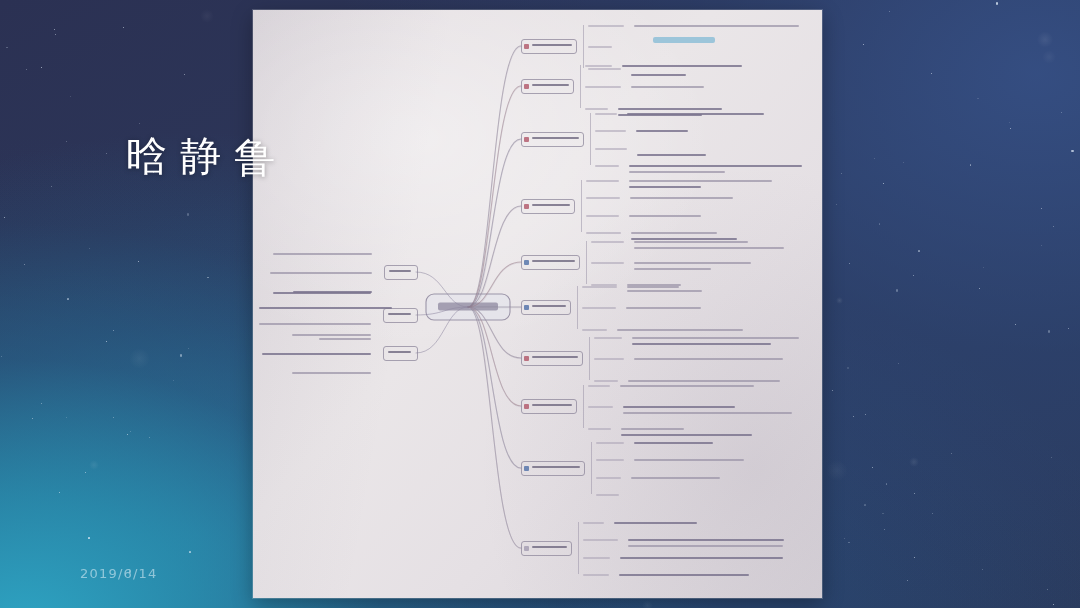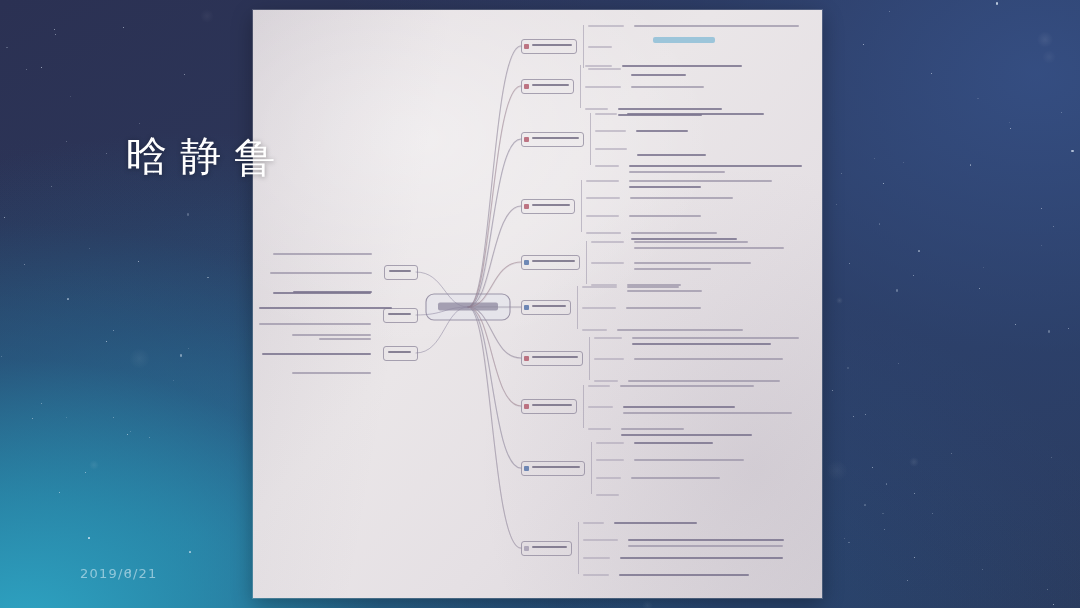--- a/index.html
+++ b/index.html
@@ -336,15 +336,15 @@
         <div class="tl" style="left: 39px; top: 324px; width: 79px;"></div>
         <div class="tl ul" style="left: 9px; top: 343px; width: 109px;"></div>
         <div class="tl" style="left: 39px; top: 362px; width: 79px;"></div>
       </div>
   </div>
 
   <div id="name-block">鲁
 静
 晗</div>
 
-  <div id="date-stamp">2019/6/21</div>
+  <div id="date-stamp">2019/6/14</div>
 
 </div>
 
 </body></html>

